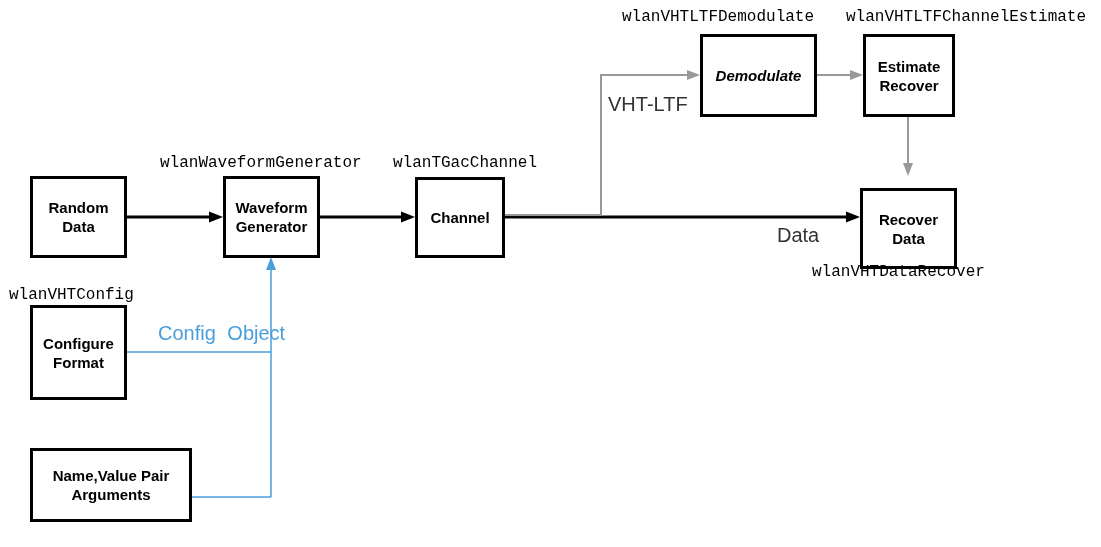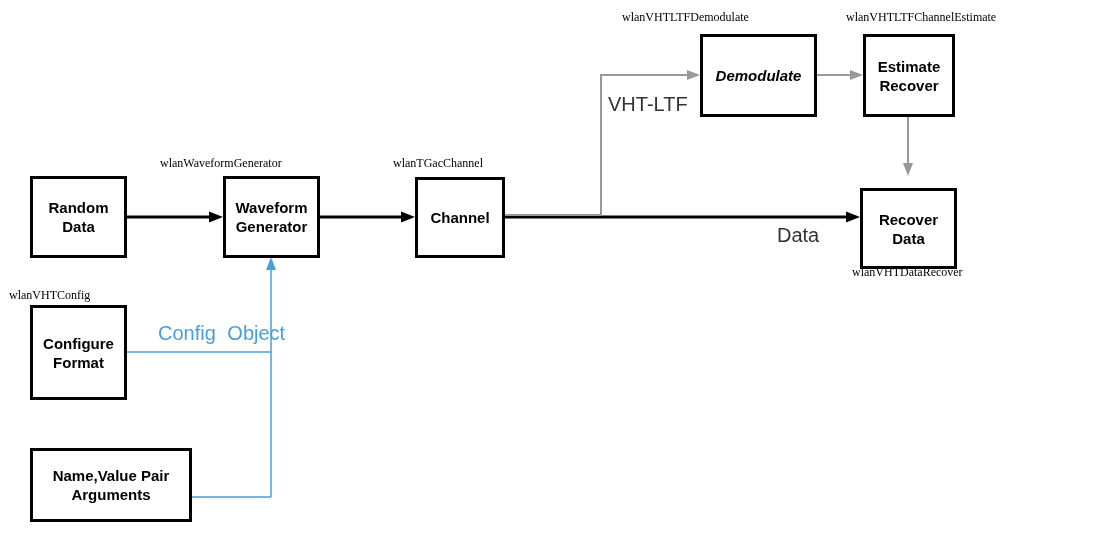--- a/index.html
+++ b/index.html
@@ -19,22 +19,22 @@
     text-align:center;
     font-weight:bold;
     font-size:15px;
     line-height:19px;
     color:#000;
     white-space:pre-line;
     box-sizing:border-box;
   }
   .fn {
     position:absolute;
-    font-family:Liberation Serif, serif;
-    font-size:12px;
+    font-family:Liberation Mono, monospace;
+    font-size:16px;
     line-height:16px;
     color:#000;
     white-space:nowrap;
   }
   .edge-label {
     position:absolute;
     font-size:20px;
     line-height:16px;
     color:#333333;
     white-space:nowrap;
@@ -107,21 +107,21 @@
   <div class="fn" style="left:622px; top:9px;">wlanVHTLTFDemodulate</div>
 
   <div class="fn" style="left:846px; top:9px;">wlanVHTLTFChannelEstimate</div>
 
   <div class="fn" style="left:160px; top:155px;">wlanWaveformGenerator</div>
 
   <div class="fn" style="left:393px; top:155px;text-align:right;">wlanTGacChannel</div>
 
   <div class="fn" style="left:9px;   top:287px;">wlanVHTConfig</div>
 
-  <div class="fn" style="left:852px; top:264px;">wlanVHTDataRecover</div>
+  <div class="fn" style="left:812px; top:264px;">wlanVHTDataRecover</div>
 
   <div class="edge-label" style="left:608px; top:96px;">VHT-LTF</div>
 
   <div class="edge-label" style="left:777px; top:227px;">Data</div>
 
   <div class="edge-label blue" style="left:158px; top:325px;">Config Object</div>
 
 </div>
 
 </body></html>

